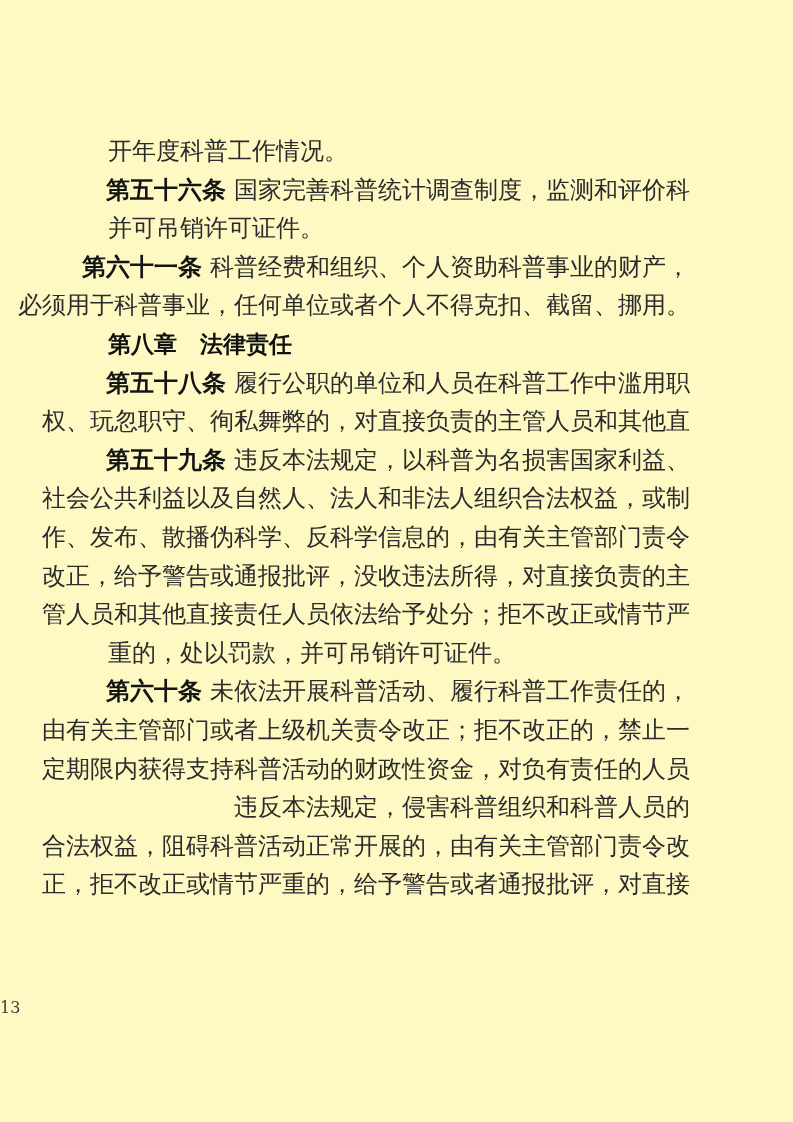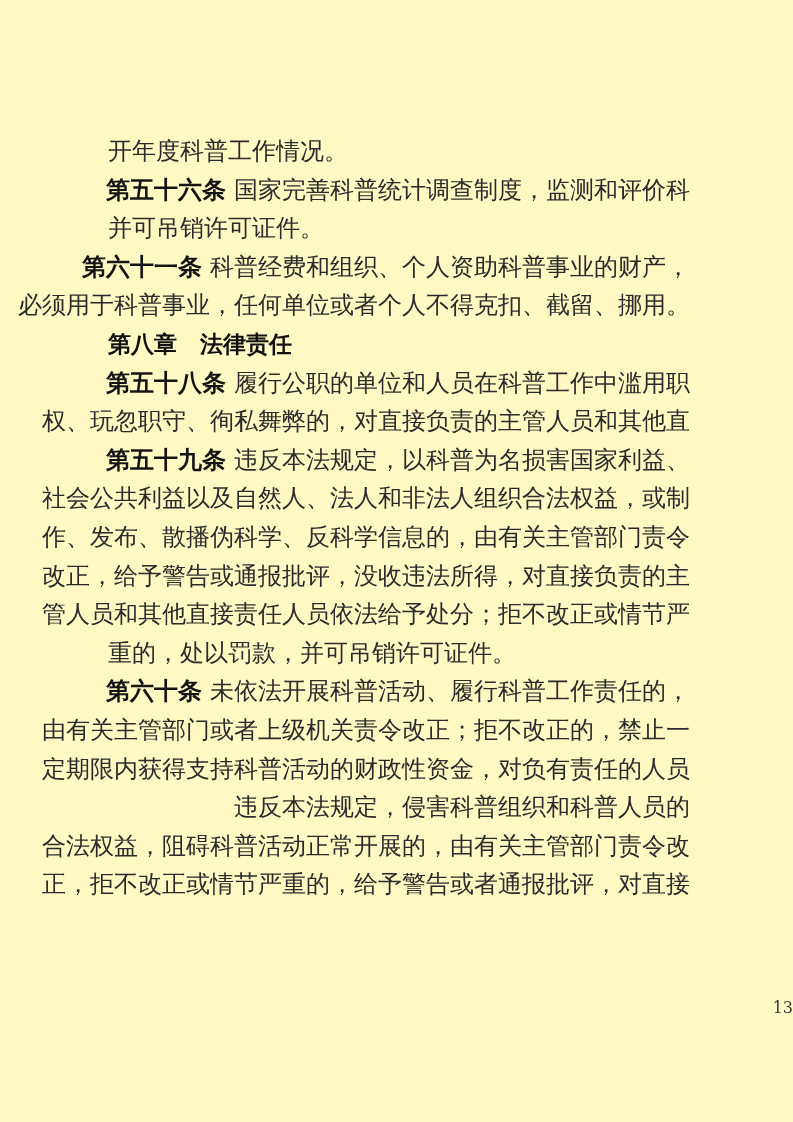--- a/index.html
+++ b/index.html
@@ -74,21 +74,21 @@
     font-family: "DejaVu Sans", "Liberation Sans", sans-serif;
     white-space: pre;
   }
 
   
   .folio {
     position: absolute;
     left: 0;
     top: 998px;
     width: 793px;
-    text-align: right;
+    text-align: left;
     font-size: 16px;
     color: #3a3a3a;
     font-family: "DejaVu Serif", "Liberation Serif", serif;
   }
 </style>
 </head>
 <body>
 
 <div class="page">
   <div class="content" id="content">

